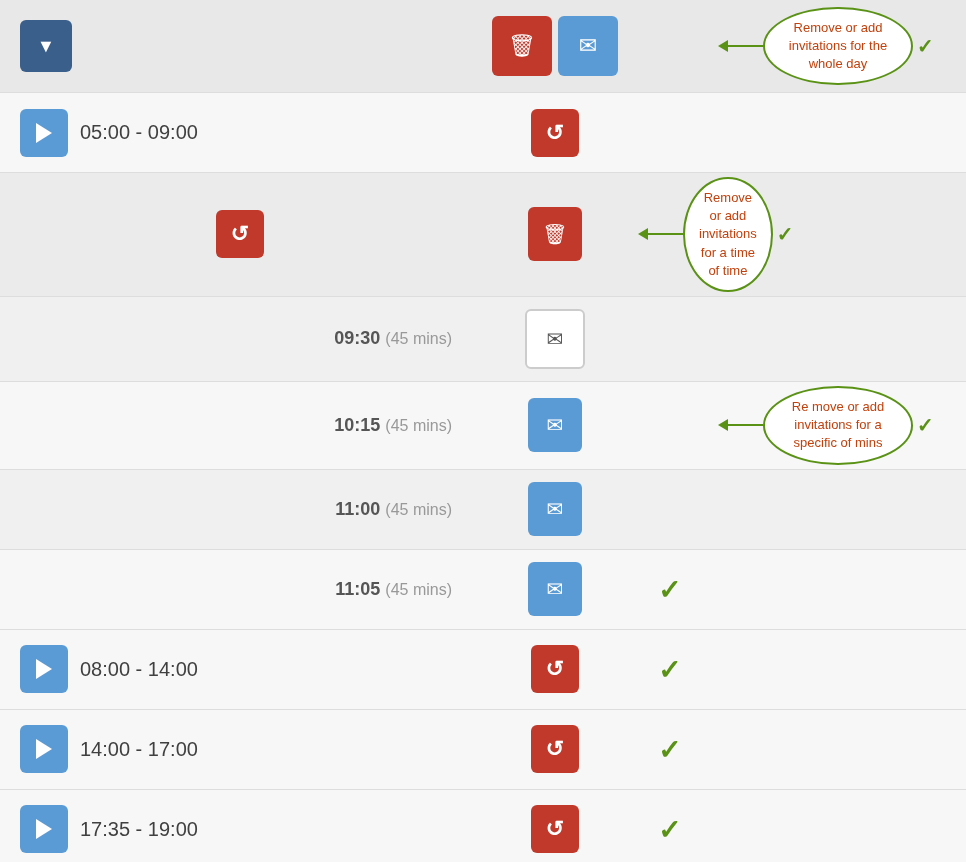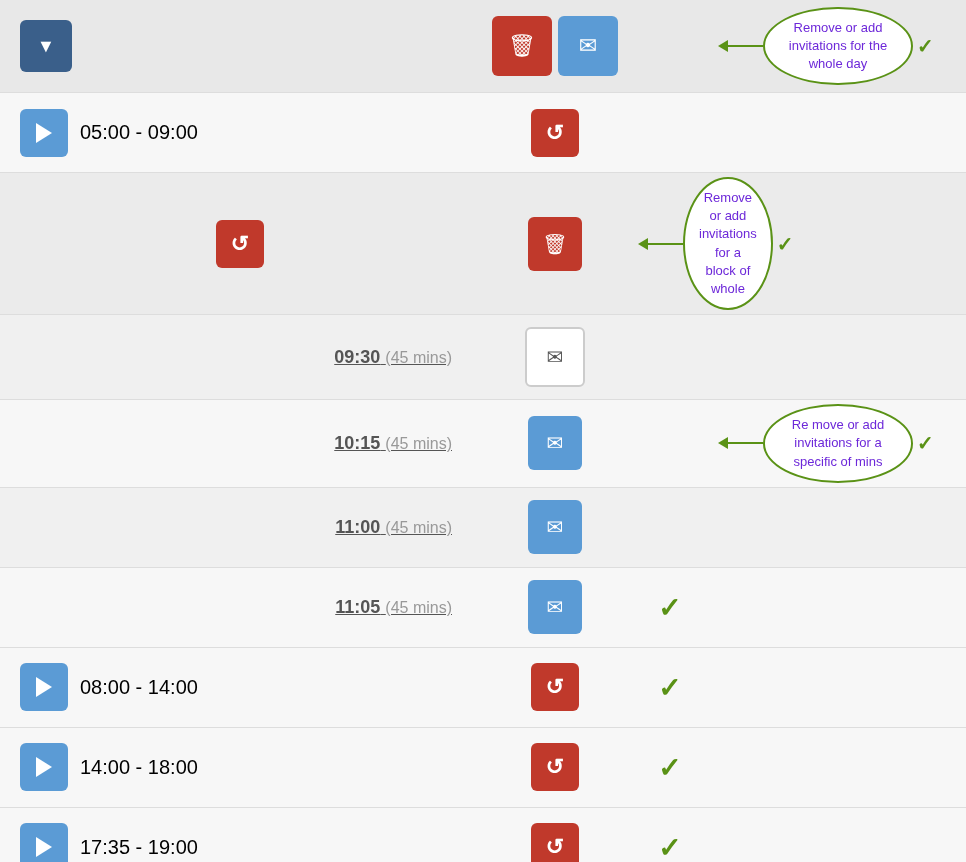--- a/index.html
+++ b/index.html
@@ -69,30 +69,29 @@
       flex-shrink: 0;
     }
 
     .btn-expand.open {
       background: #4a8bbf;
     }
 
     .time-label {
       font-size: 20px;
       font-weight: 400;
-      color: #000000;
+      color: #404040;
     }
 
     .time-label-sub {
       font-size: 18px;
       color: #555;
       text-align: right;
       flex: 1;
       padding-right: 8px;
-      text-decoration: underline;
     }
 
     .time-mins {
       color: #999;
       font-size: 16px;
     }
 
     
     .btn-refresh {
       width: 48px;
@@ -155,21 +154,21 @@
       font-size: 28px;
       font-weight: bold;
     }
 
     .callout-bubble {
       border: 2.5px solid #5a9216;
       border-radius: 50%;
       padding: 10px 14px;
       text-align: center;
       font-size: 13px;
-      color: #6d28d9;
+      color: #c2410c;
       line-height: 1.4;
       background: #fff;
       max-width: 150px;
       position: relative;
     }
 
     
     .header-row {
       display: grid;
       grid-template-columns: 480px 150px 80px 256px;
@@ -324,21 +323,21 @@
       <button class="btn-delete" style="width:54px;height:54px;">
         <span style="font-size:20px;">🗑</span>
       </button>
     </div>
     <div class="annotation-wrapper">
       <div class="callout-stem">
         <div class="stem-point"></div>
         <div class="stem-line"></div>
       </div>
       <div class="callout-bubble">
-        <span>Remove or add invitations for a block of whole</span>
+        <span>Remove or add invitations for a time of time</span>
       </div>
       <span style="color:#5a9216;font-size:20px;font-weight:bold;margin-left:4px;">✓</span>
     </div>
   </div>
 
   <div class="row sub-row">
     <div class="sub-time-cell">
       <span class="time-label-sub"><strong>09:30</strong> <span class="time-mins">(45 mins)</span></span>
     </div>
     <div class="cell-center">
@@ -416,21 +415,21 @@
       <span class="checkmark">✓</span>
     </div>
     <div></div>
   </div>
 
   <div class="row" style="background:#f7f7f7;">
     <div class="cell-left">
       <button class="btn-expand">
         <div class="triangle-right"></div>
       </button>
-      <span class="time-label">14:00 - 18:00</span>
+      <span class="time-label">14:00 - 17:00</span>
     </div>
     <div class="cell-center">
       <button class="btn-refresh">
         <span style="font-size:22px;font-weight:bold;">↺</span>
       </button>
     </div>
     <div class="cell-check">
       <span class="checkmark">✓</span>
     </div>
     <div></div>

